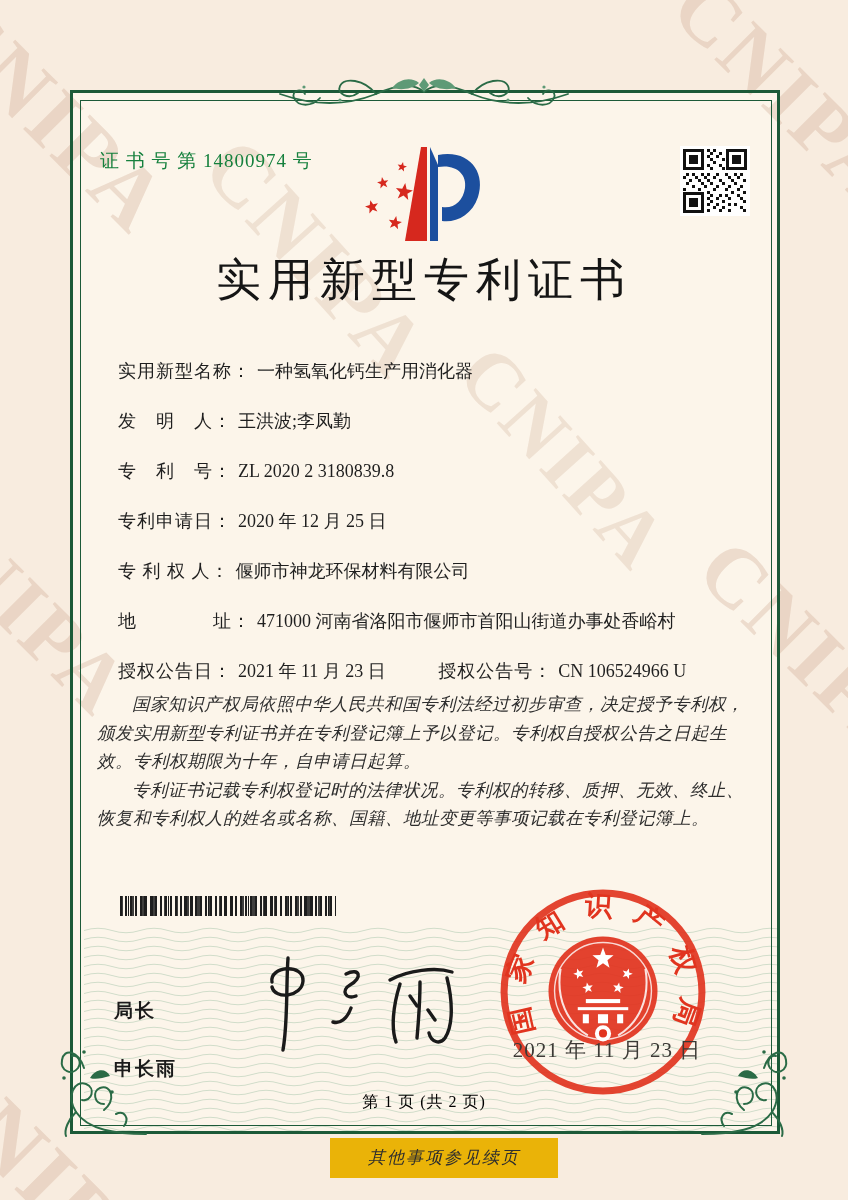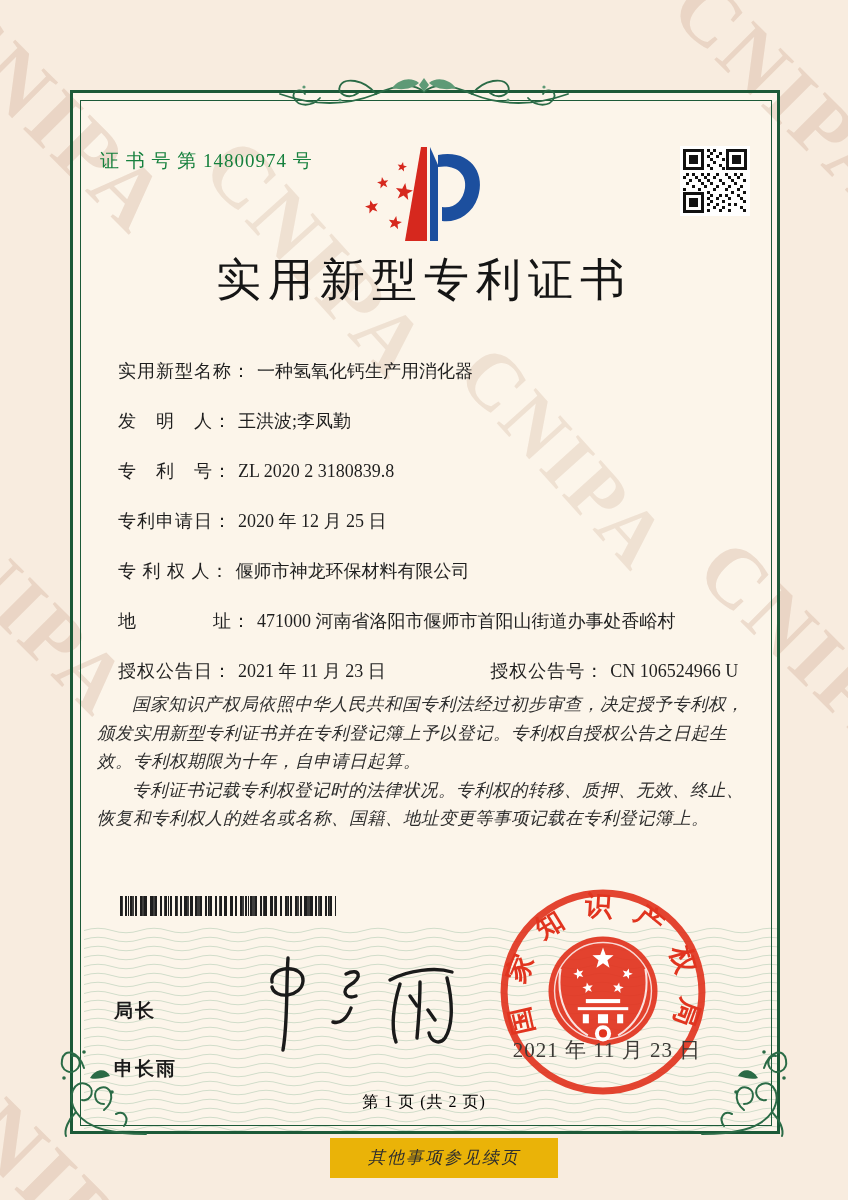--- a/index.html
+++ b/index.html
@@ -33,21 +33,21 @@
   
   .cert-no{position:absolute;left:100px;top:148px;z-index:5;font-size:19px;letter-spacing:1px;color:#15803d;}
   .logo{position:absolute;left:350px;top:140px;z-index:5;}
   .qr{position:absolute;left:680px;top:146px;z-index:5;background:#fff;}
   .title{position:absolute;left:0;top:250px;width:100%;text-align:center;z-index:5;
     font-size:45px;font-weight:400;letter-spacing:7px;color:#151515;}
   .fields{position:absolute;left:118px;top:346px;width:640px;z-index:5;font-size:18px;color:#1f1f1f;}
   .frow{height:50px;line-height:50px;white-space:nowrap;}
   .frow .lbl{letter-spacing:1px;}
   .frow .val{margin-left:6px;}
-  .grant-no{margin-left:100px;}
+  .grant-no{margin-left:48px;}
   .paras{position:absolute;left:97px;top:690px;width:660px;z-index:5;font-size:17.5px;
     line-height:1.63;color:#2e2e2e;font-style:italic;}
   .paras p{margin:0;text-indent:2em;letter-spacing:0.5px;}
   .barcode{position:absolute;left:120px;top:896px;width:216px;height:20px;z-index:5;
     background:
       repeating-linear-gradient(90deg,#1d1d1d 0 2px,transparent 2px 5px),
       repeating-linear-gradient(90deg,#1d1d1d 0 1px,transparent 1px 8px),
       repeating-linear-gradient(90deg,rgba(30,30,30,.85) 0 3px,transparent 3px 11px);}
   .director{position:absolute;left:114px;top:966px;z-index:5;
     font-family:"Liberation Sans","DejaVu Sans",sans-serif;font-weight:bold;

